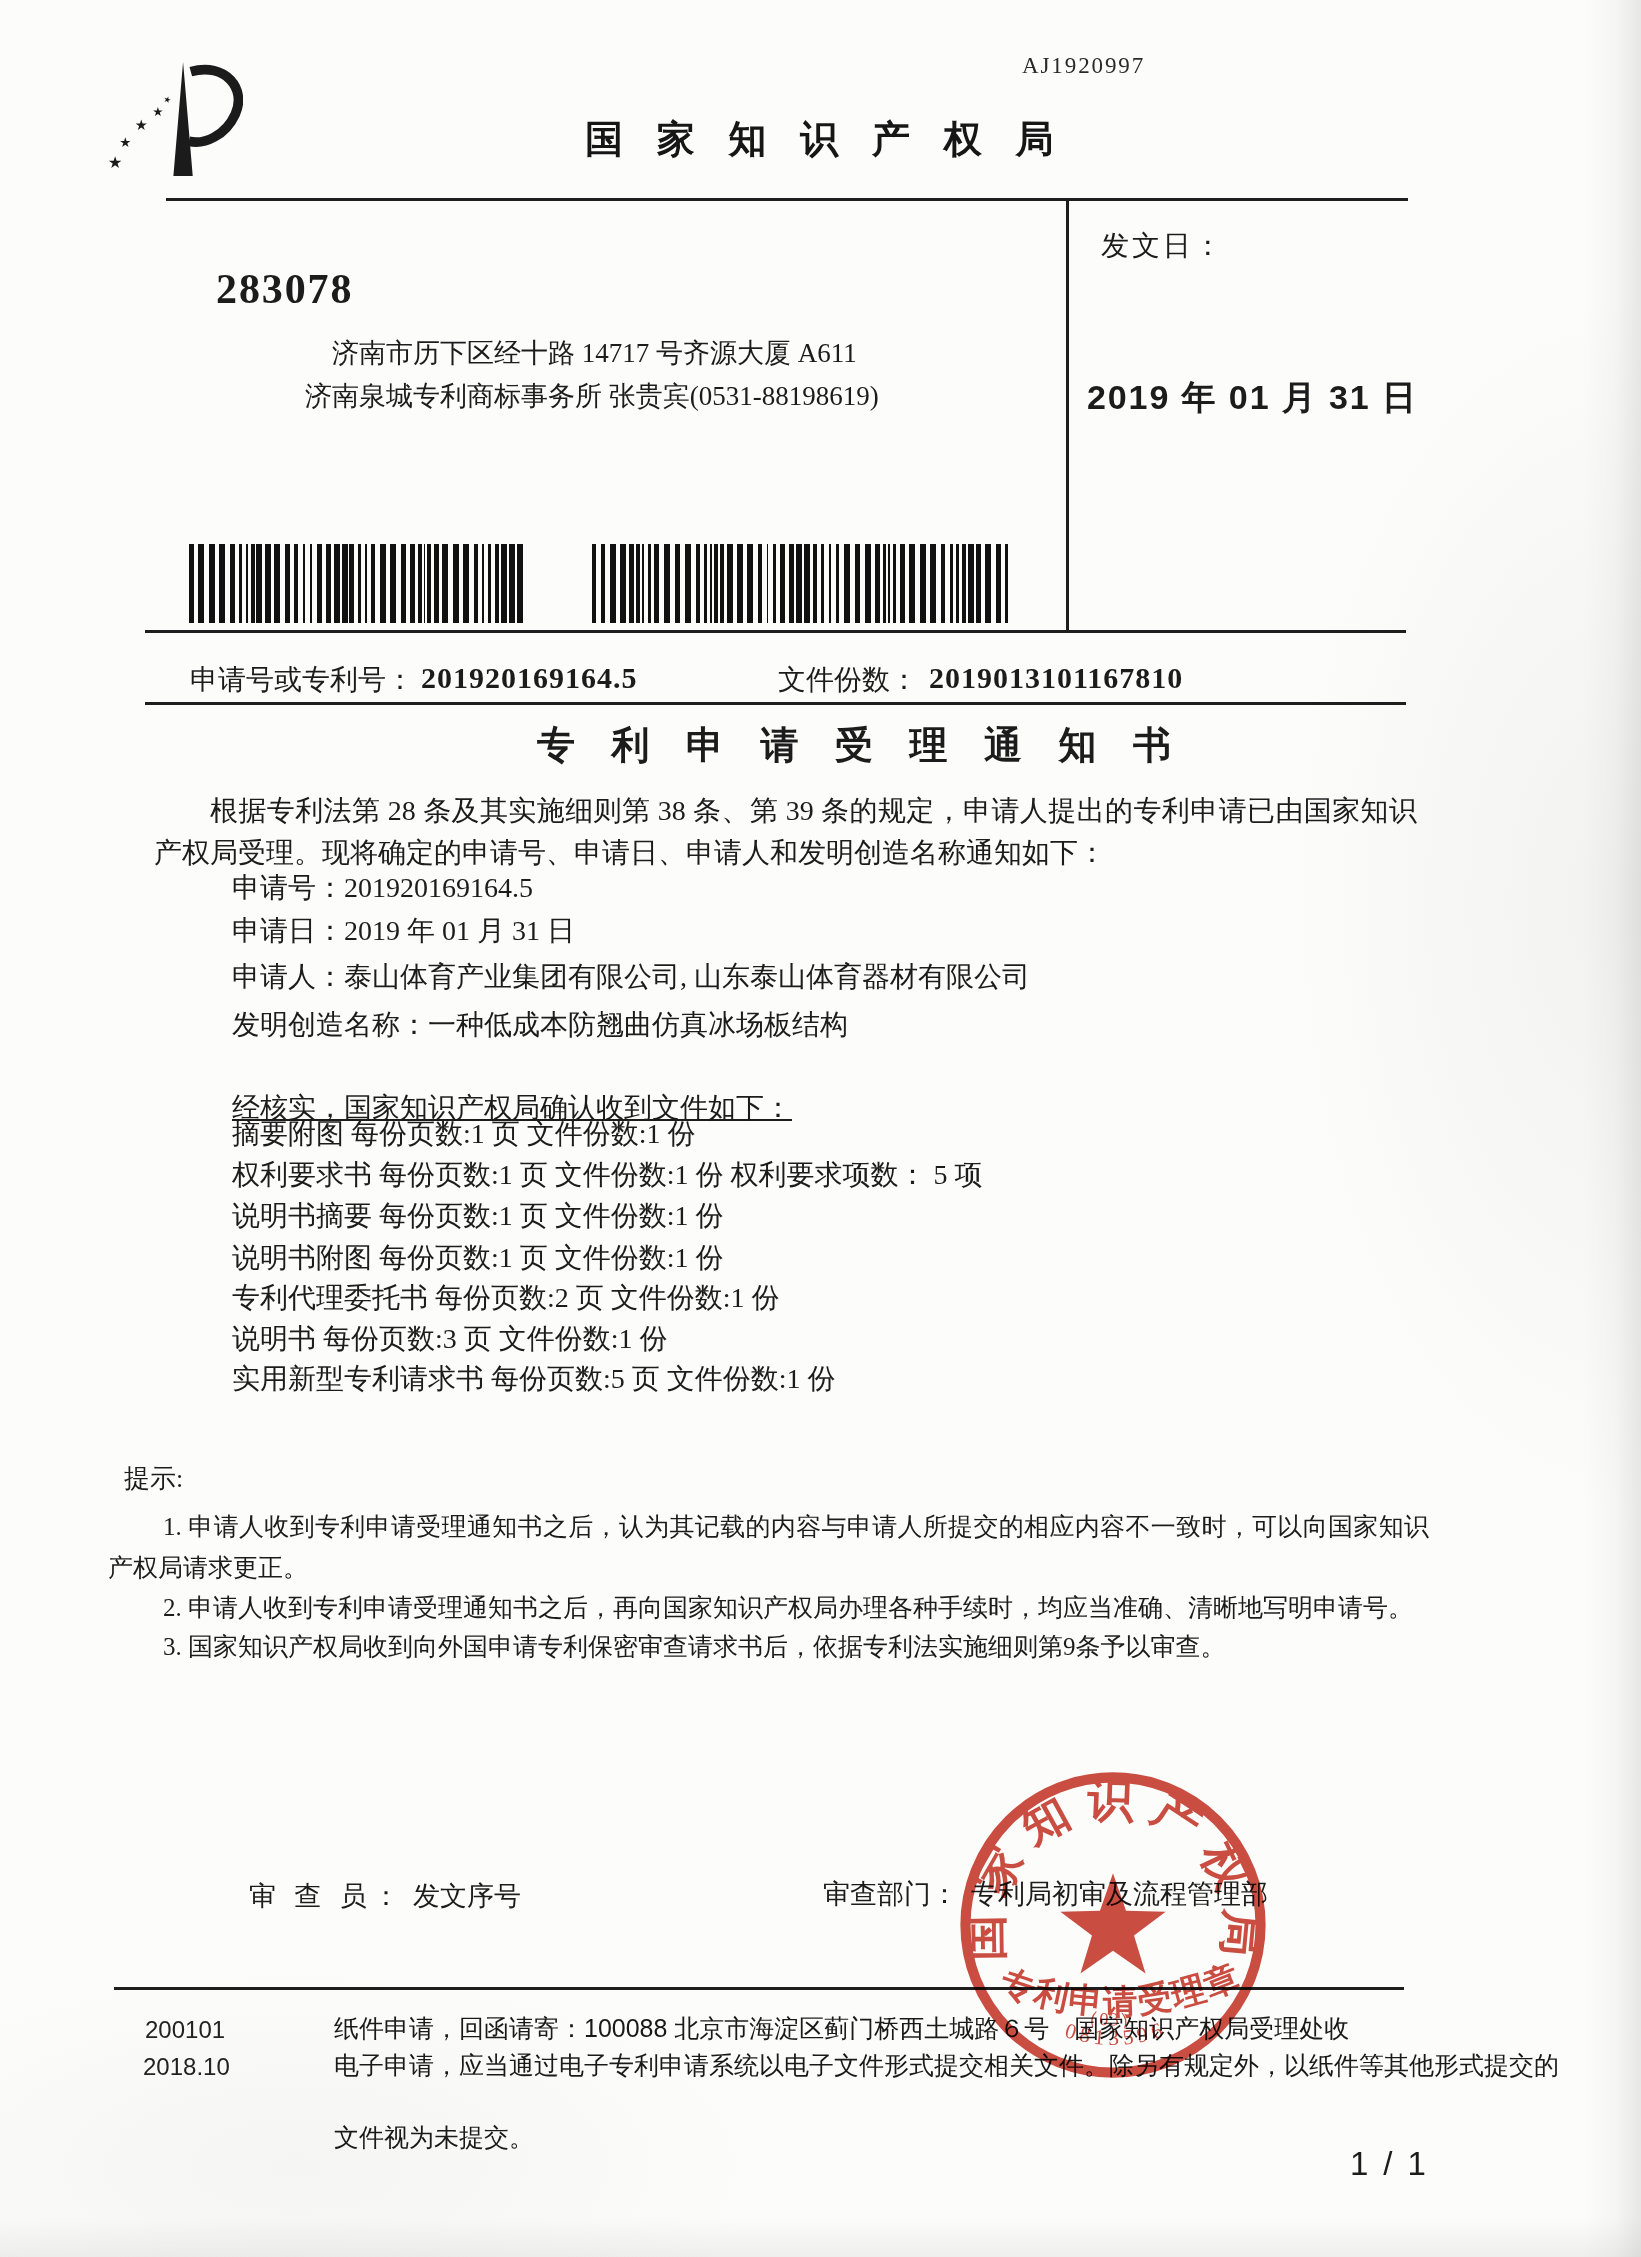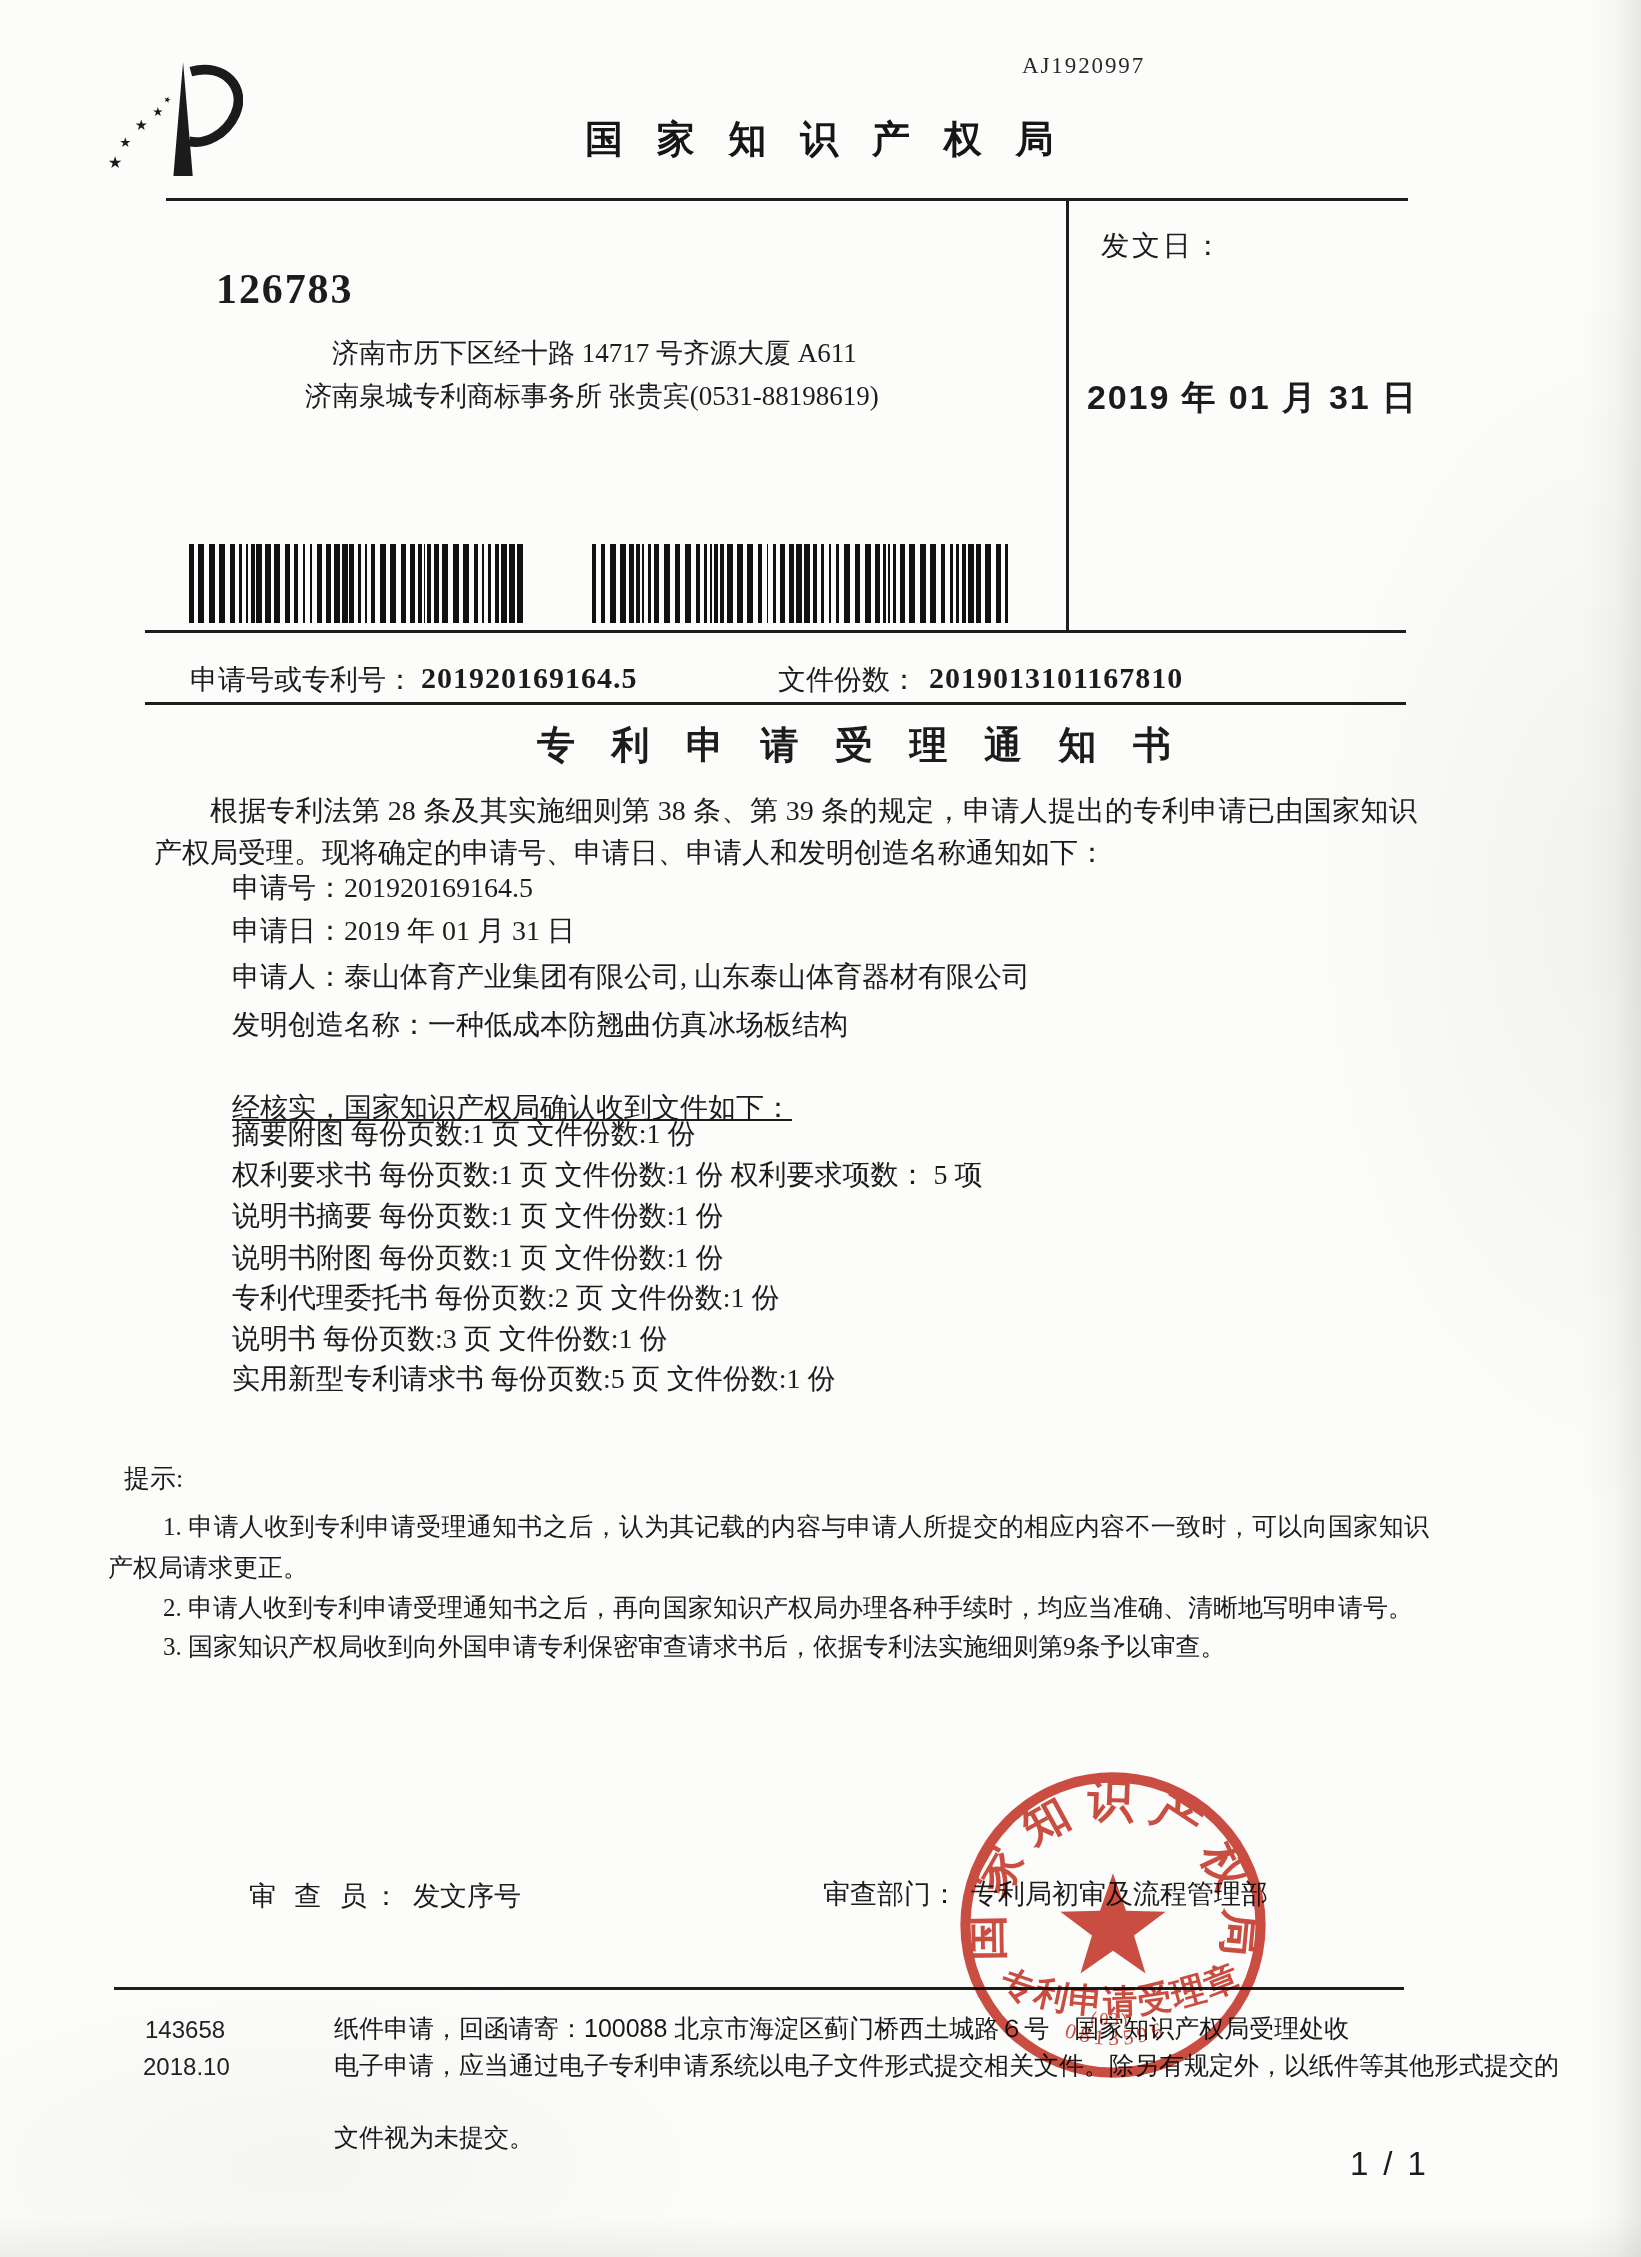--- a/index.html
+++ b/index.html
@@ -88,21 +88,21 @@
     <text class="ink" x="56" y="62" font-size="13">★</text>
     <text class="ink" x="68" y="48" font-size="9" transform="rotate(18 72 44)">★</text>
   </svg>
 
   <div class="abs" id="doc-code">AJ1920997</div>
   <div class="abs" id="header-title">国 家 知 识 产 权 局</div>
 
   <div class="hline" style="top:198px;left:166px;width:1242px;"></div>
   <div class="vline" style="left:1066px;top:198px;height:434px;"></div>
 
-  <div class="abs" id="postcode">126783</div>
+  <div class="abs" id="postcode">283078</div>
   <div class="abs" id="addr1">济南市历下区经十路 14717 号齐源大厦 A611</div>
   <div class="abs" id="addr2">济南泉城专利商标事务所 张贵宾(0531-88198619)</div>
 
   <div class="abs" id="issue-label">发文日：</div>
   <div class="abs" id="issue-date">2019 年 01 月 31 日</div>
 
   <div class="barcode" id="bc1" style="left:189px;width:338px;">
       <i class="b" style="width:4.8px"></i>
       <i class="w" style="width:4.8px"></i>
       <i class="b" style="width:5.8px"></i>
@@ -322,21 +322,21 @@
   <div class="abs note" id="note-0">1. 申请人收到专利申请受理通知书之后，认为其记载的内容与申请人所提交的相应内容不一致时，可以向国家知识产权局请求更正。</div>
   <div class="abs note" id="note-1">2. 申请人收到专利申请受理通知书之后，再向国家知识产权局办理各种手续时，均应当准确、清晰地写明申请号。</div>
   <div class="abs note" id="note-2">3. 国家知识产权局收到向外国申请专利保密审查请求书后，依据专利法实施细则第9条予以审查。</div>
 
   <div class="abs" id="examiner-label">审 查 员：</div>
   <div class="abs" id="examiner-value">发文序号</div>
   <div class="abs" id="dept-label">审查部门：</div>
   <div class="abs" id="dept-value">专利局初审及流程管理部</div>
 
   <div class="hline" id="footer-line"></div>
-  <div class="abs" id="form-code">143658</div>
+  <div class="abs" id="form-code">200101</div>
   <div class="abs" id="form-date">2018.10</div>
   <div class="abs footer-text" id="footer-1">纸件申请，回函请寄：100088  北京市海淀区蓟门桥西土城路６号　国家知识产权局受理处收</div>
   <div class="abs footer-text" id="footer-2">电子申请，应当通过电子专利申请系统以电子文件形式提交相关文件。除另有规定外，以纸件等其他形式提交的</div>
   <div class="abs footer-text" id="footer-3">文件视为未提交。</div>
   <div class="abs" id="page-no">1 / 1</div>
 
   <svg id="stamp" viewBox="0 0 360 360" aria-hidden="true">
     <defs>
       <path id="ringPath" d="M 65.4 225.7 A 122 122 0 1 1 294.6 225.7"></path>
       <path id="bannerPath" d="M 52 250 Q 180 302 308 250"></path>

